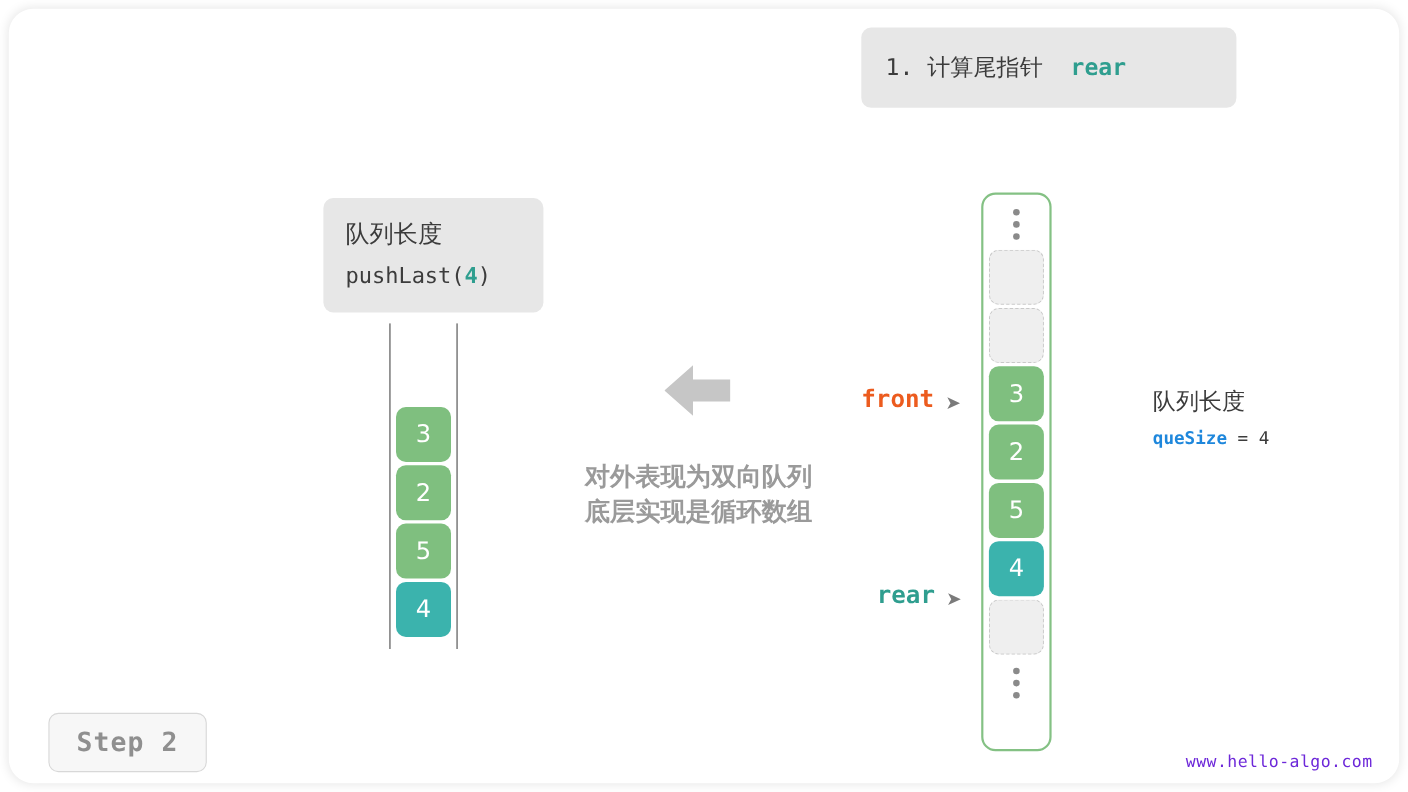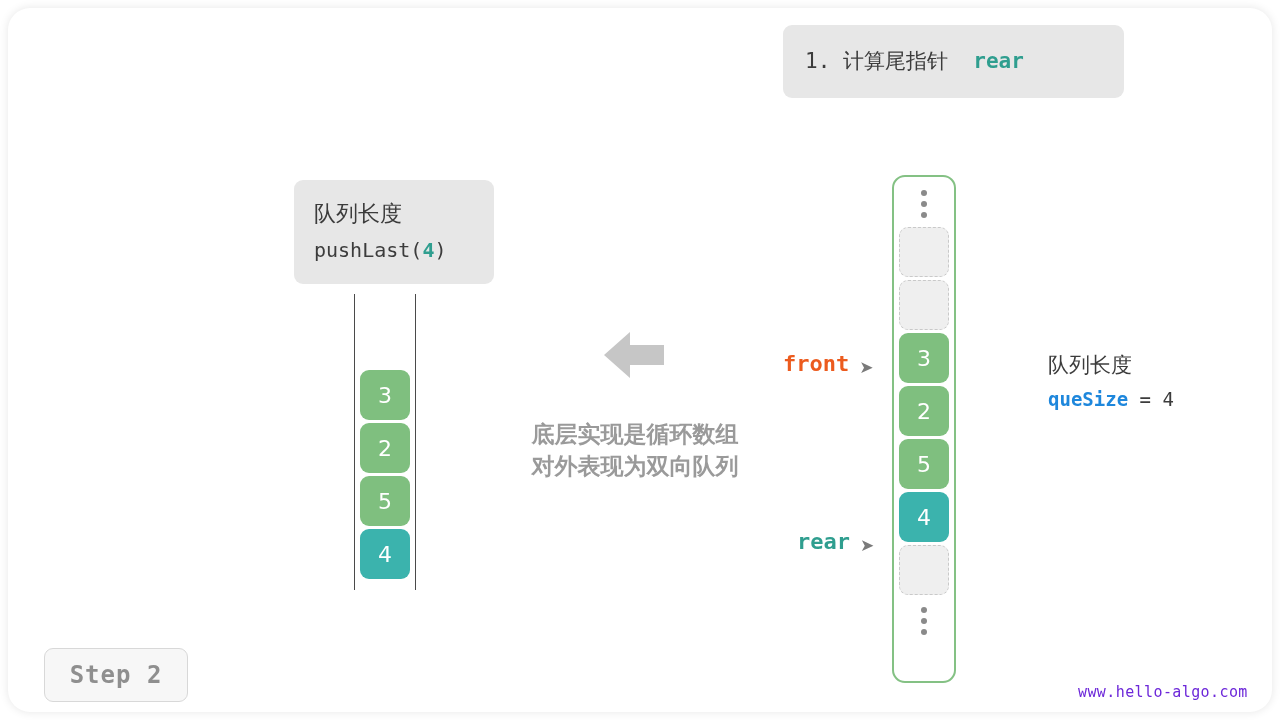--- a/index.html
+++ b/index.html
@@ -219,21 +219,21 @@
     white-space: nowrap;
     margin-left: 12px;
   }
   #queue-size-info .qs-title {
     font-size: 21px;
     line-height: 34px;
     color: #3c3c3c;
     font-family: "DejaVu Sans", sans-serif;
   }
   #queue-size-info .qs-value {
-    font-size: 19px;
+    font-size: 16px;
     line-height: 34px;
     color: #3c3c3c;
     font-family: "DejaVu Sans Mono", monospace;
   }
 
   
   #step-badge {
     position: absolute;
     left: 36px;
     top: 640px;
@@ -293,22 +293,22 @@
     </div>
   </div>
 
   <div id="center-arrow">
     <svg width="60" height="50" viewBox="0 0 60 50">
       <polygon points="0,25 26,2 26,15 60,15 60,35 26,35 26,48" fill="#c6c6c6"></polygon>
     </svg>
   </div>
 
   <div id="center-caption">
+    <div class="caption-line">对外表现为双向队列</div>
     <div class="caption-line">底层实现是循环数组</div>
-    <div class="caption-line">对外表现为双向队列</div>
   </div>
 
   <div class="pointer" id="pointer-front">
     <span class="pointer-label">front</span>
     <span class="pointer-mark">➤</span>
   </div>
   <div class="pointer" id="pointer-rear">
     <span class="pointer-label">rear</span>
     <span class="pointer-mark">➤</span>
   </div>

